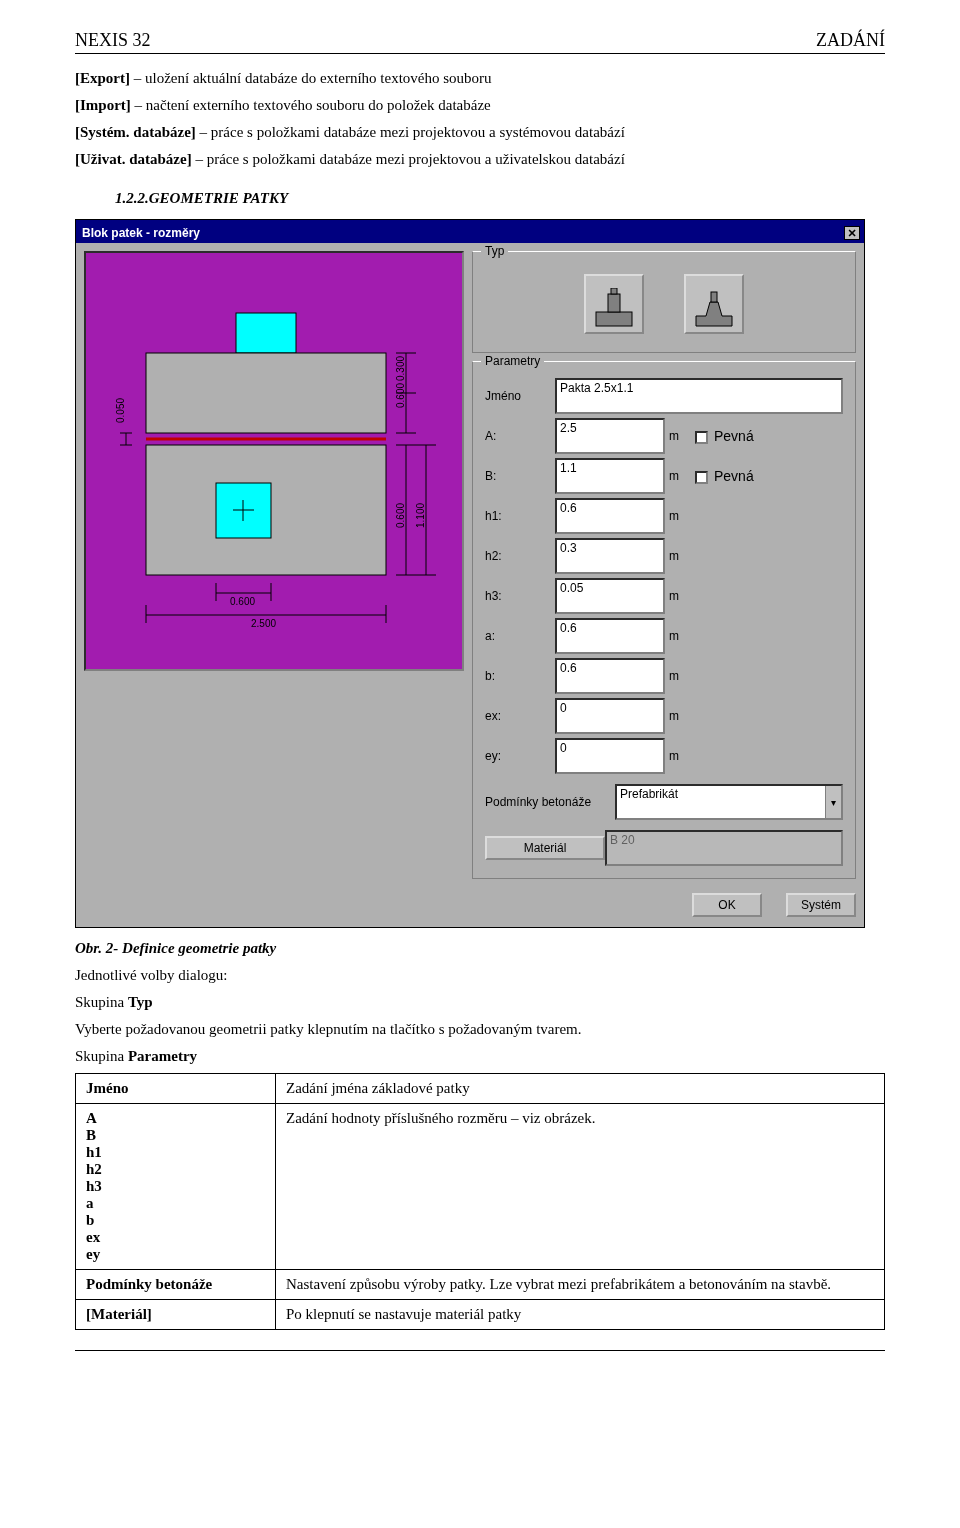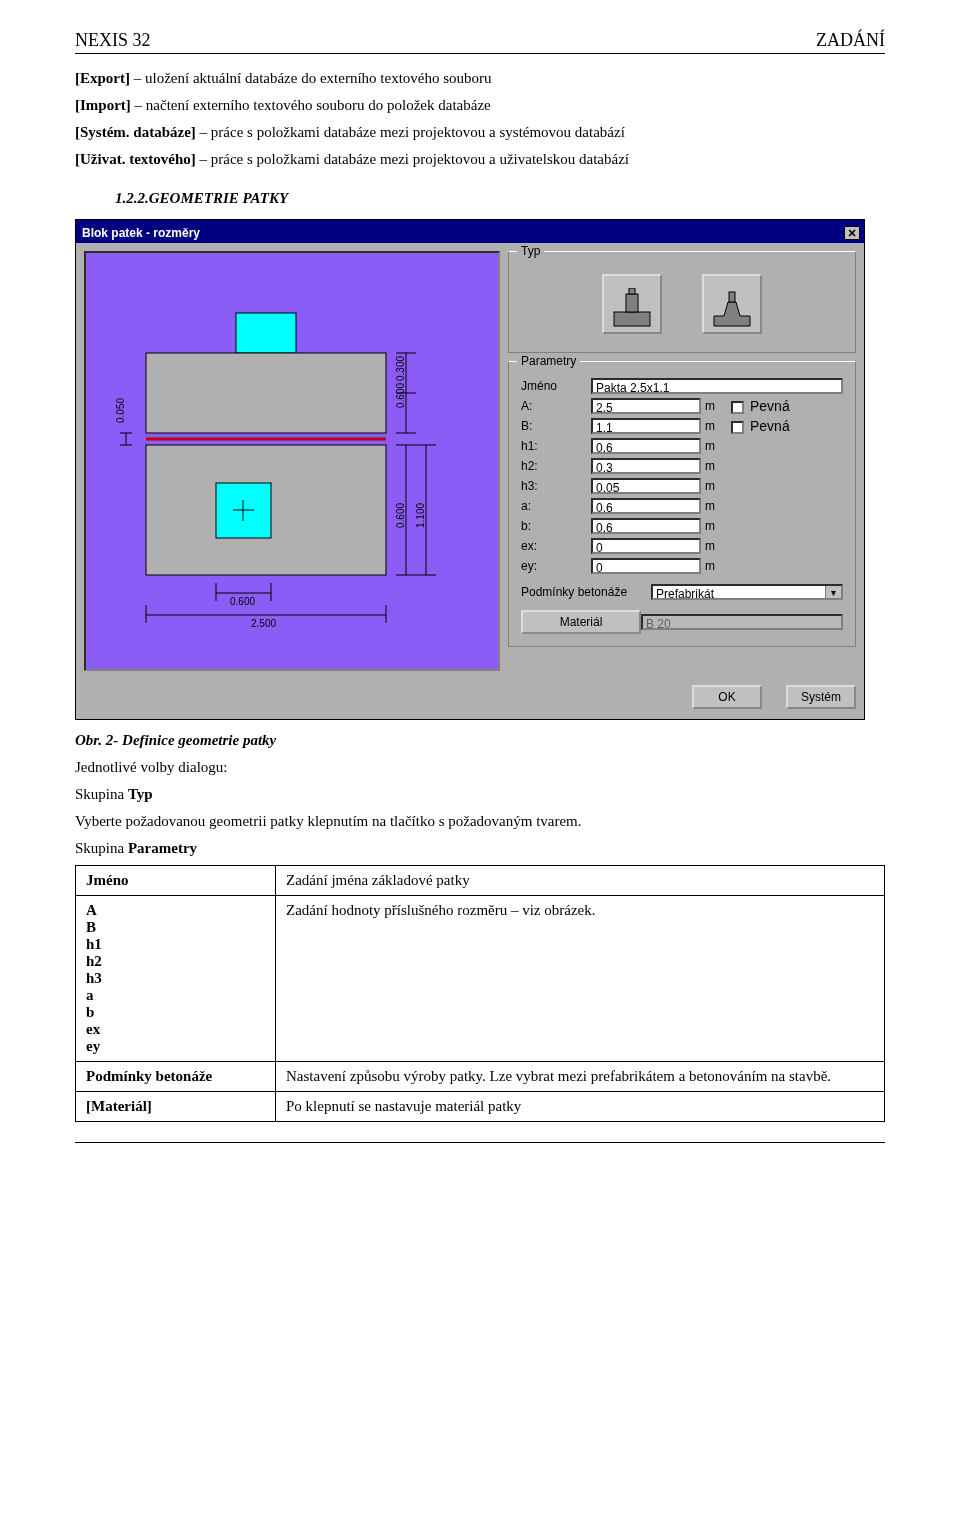--- a/index.html
+++ b/index.html
@@ -62,22 +62,22 @@
   .closebtn {
     width: 16px; height: 14px;
     background: #c0c0c0;
     border: 1px solid #000;
     display: flex; align-items: center; justify-content: center;
     font-family: Arial, sans-serif;
     font-size: 11px; font-weight: bold; color: #000;
   }
   .dlg-body { display: flex; gap: 8px; padding: 8px; align-items: flex-start; }
   .preview {
-    width: 416px; height: 420px;
-    background: #8b5cf6;
+    width: 380px; height: 420px;
+    background: #a21caf;
     border: 2px inset #808080;
     position: relative;
   }
   .right-col { flex: 1; display: flex; flex-direction: column; gap: 8px; }
 
   .groupbox {
     border: 1px solid #808080;
     border-top-color: #fff;
     position: relative;
     padding: 16px 12px 12px 12px;
@@ -100,21 +100,21 @@
     padding-bottom: 4px;
   }
   .typ-btn svg { display: block; }
 
   .param-grid { display: grid; grid-template-columns: 70px 110px 30px 1fr; row-gap: 4px; align-items: center; }
   .param-grid .lab { font-size: 12px; }
   .param-grid .unit { font-size: 12px; padding-left: 4px; }
   .field {
     background: #fff;
     border: 2px inset #808080;
-    height: 16px;
+    height: 36px;
     padding: 1px 3px;
     font-size: 12px;
     font-family: Tahoma, Arial, sans-serif;
   }
   .field.dis { background: #b8b8b8; color: #606060; }
   .chk { display: flex; align-items: flex-end; gap: 6px; font-size: 14px; }
   .chk .box { width: 13px; height: 13px; background: #fff; border: 2px inset #808080; }
 
   .combo { position: relative; }
   .combo .arrow {
@@ -153,21 +153,21 @@
   <div class="header-row">
     <span>NEXIS 32</span>
     <span>ZADÁNÍ</span>
   </div>
   <div class="header-rule"></div>
 
   <div class="doc-body">
     <p><span class="bold">[Export]</span><span> – uložení aktuální databáze do externího textového souboru</span></p>
     <p><span class="bold">[Import]</span><span> – načtení externího textového souboru do položek databáze</span></p>
     <p><span class="bold">[Systém. databáze]</span><span> – práce s položkami databáze mezi projektovou a systémovou databází</span></p>
-    <p><span class="bold">[Uživat. textového]</span><span> – práce s položkami databáze mezi projektovou a uživatelskou databází</span></p>
+    <p><span class="bold">[Uživat. databáze]</span><span> – práce s položkami databáze mezi projektovou a uživatelskou databází</span></p>
 
     <div class="sec-num">
       <span class="num">1.2.2.</span><span>GEOMETRIE PATKY</span>
     </div>
 
     <div class="dlg-wrap">
       <div class="dlg">
         <div class="titlebar">
           <span>Blok patek - rozměry</span>
           <span class="closebtn">✕</span>

